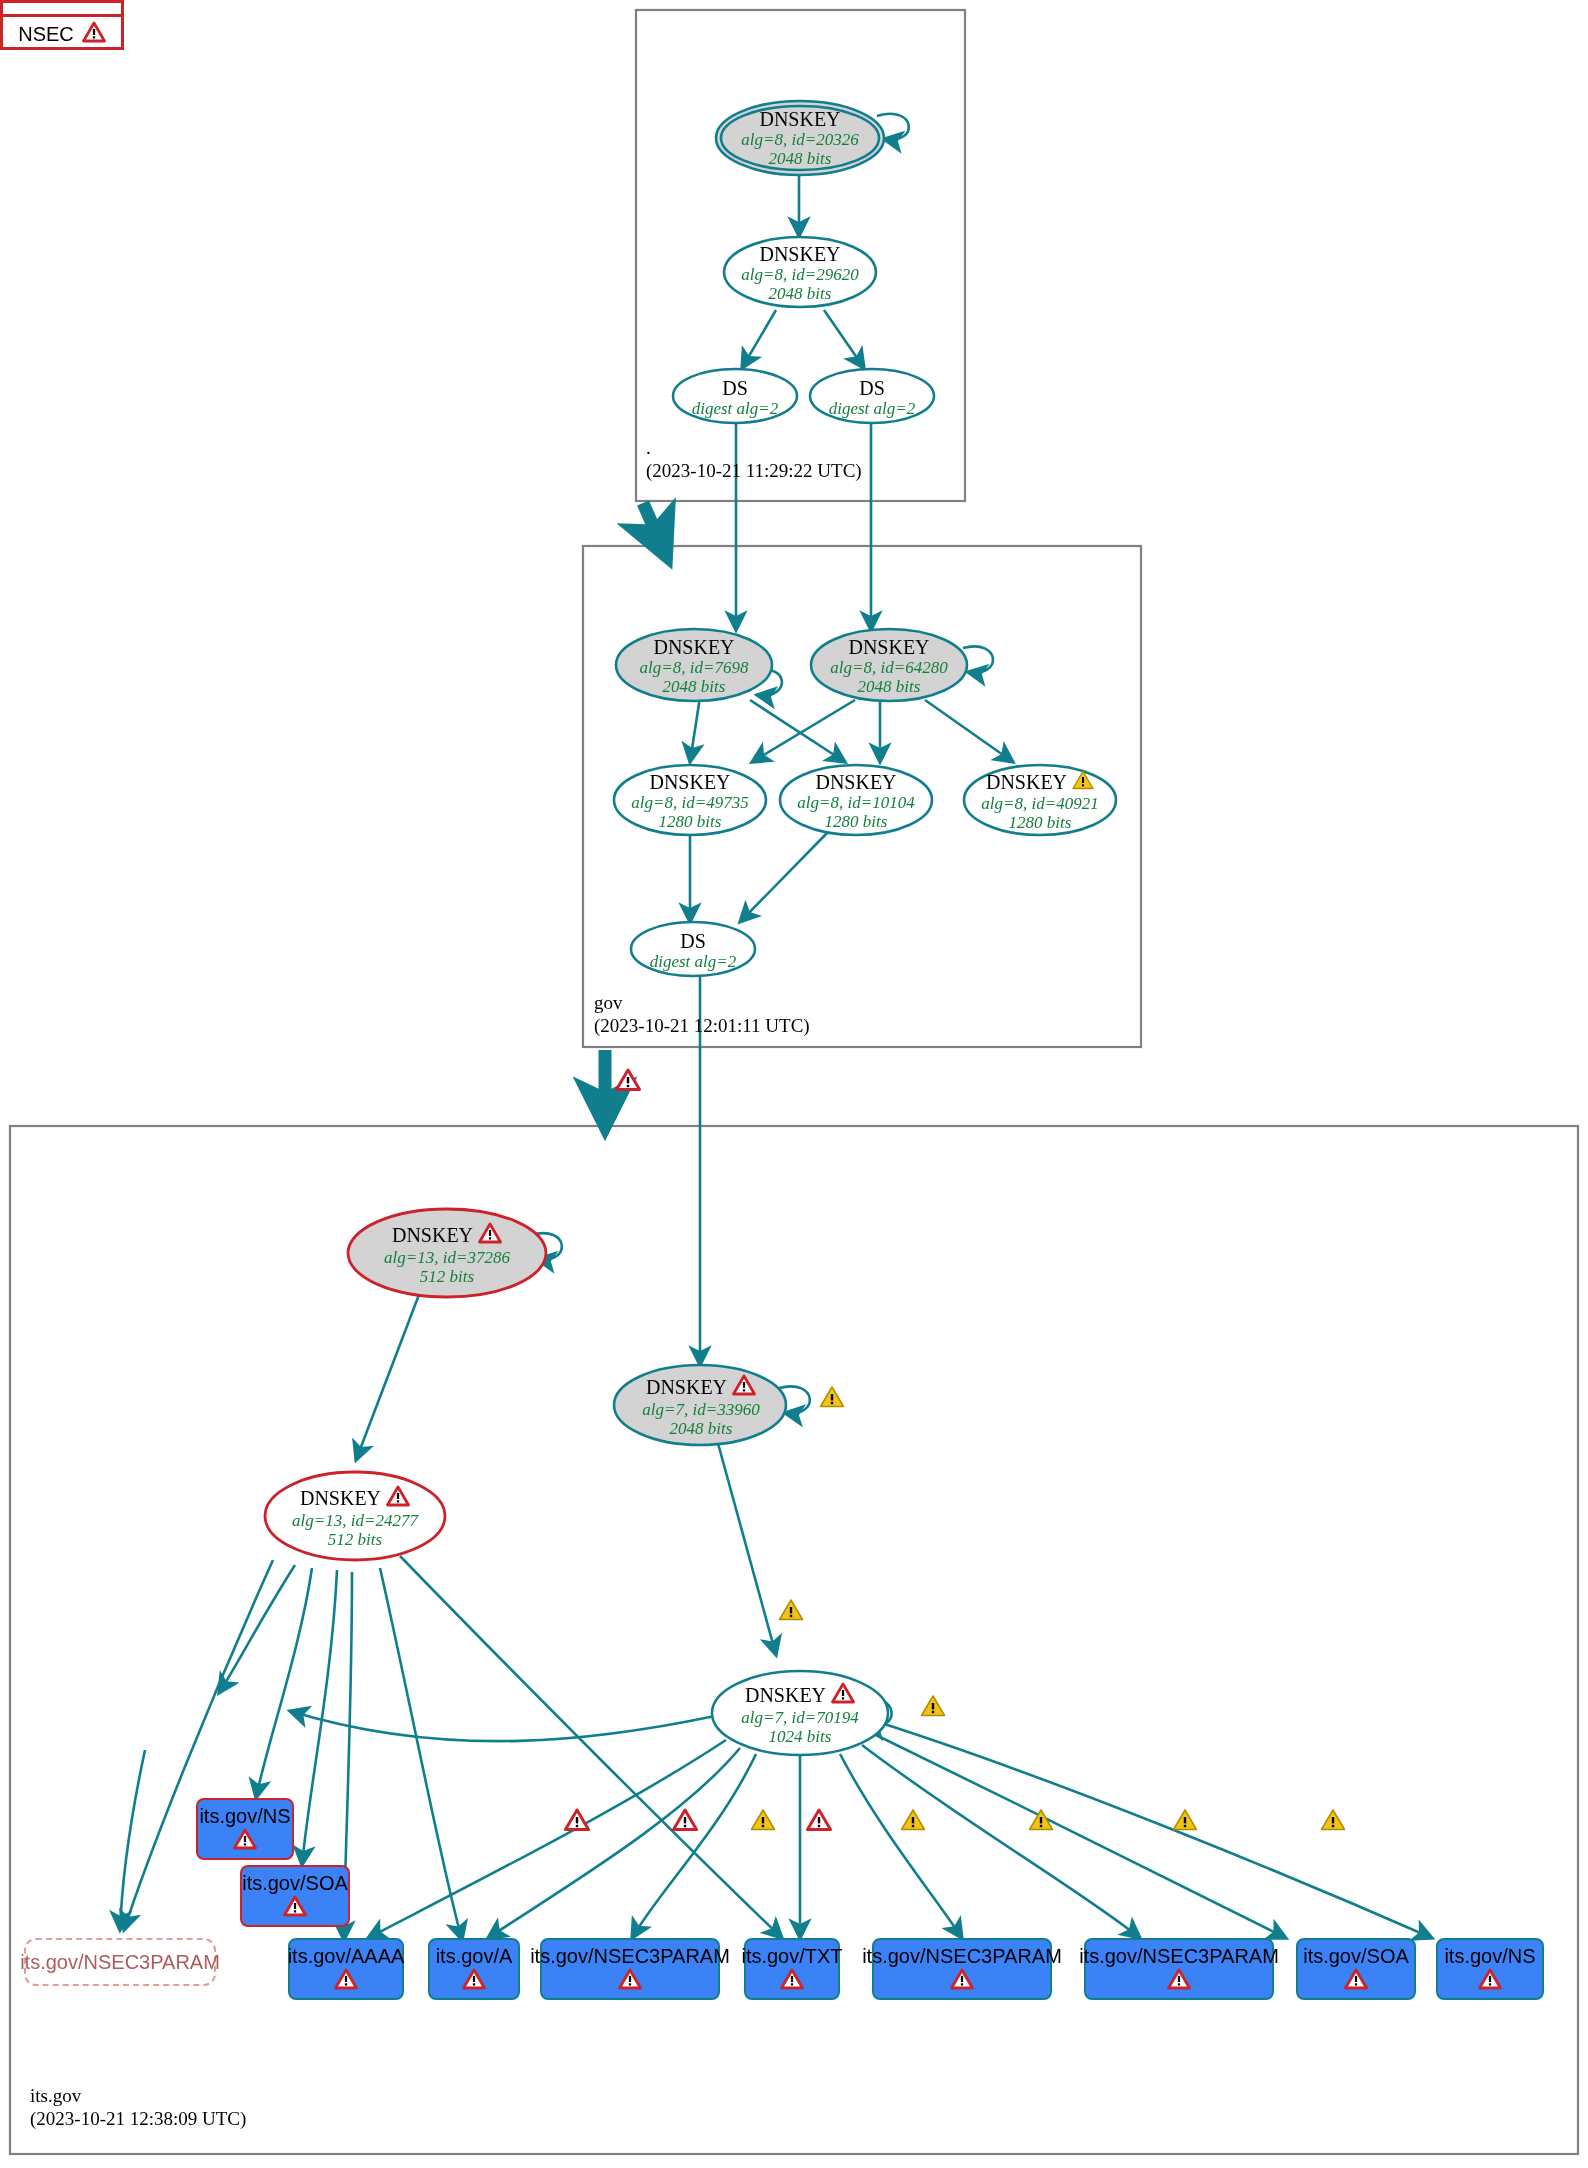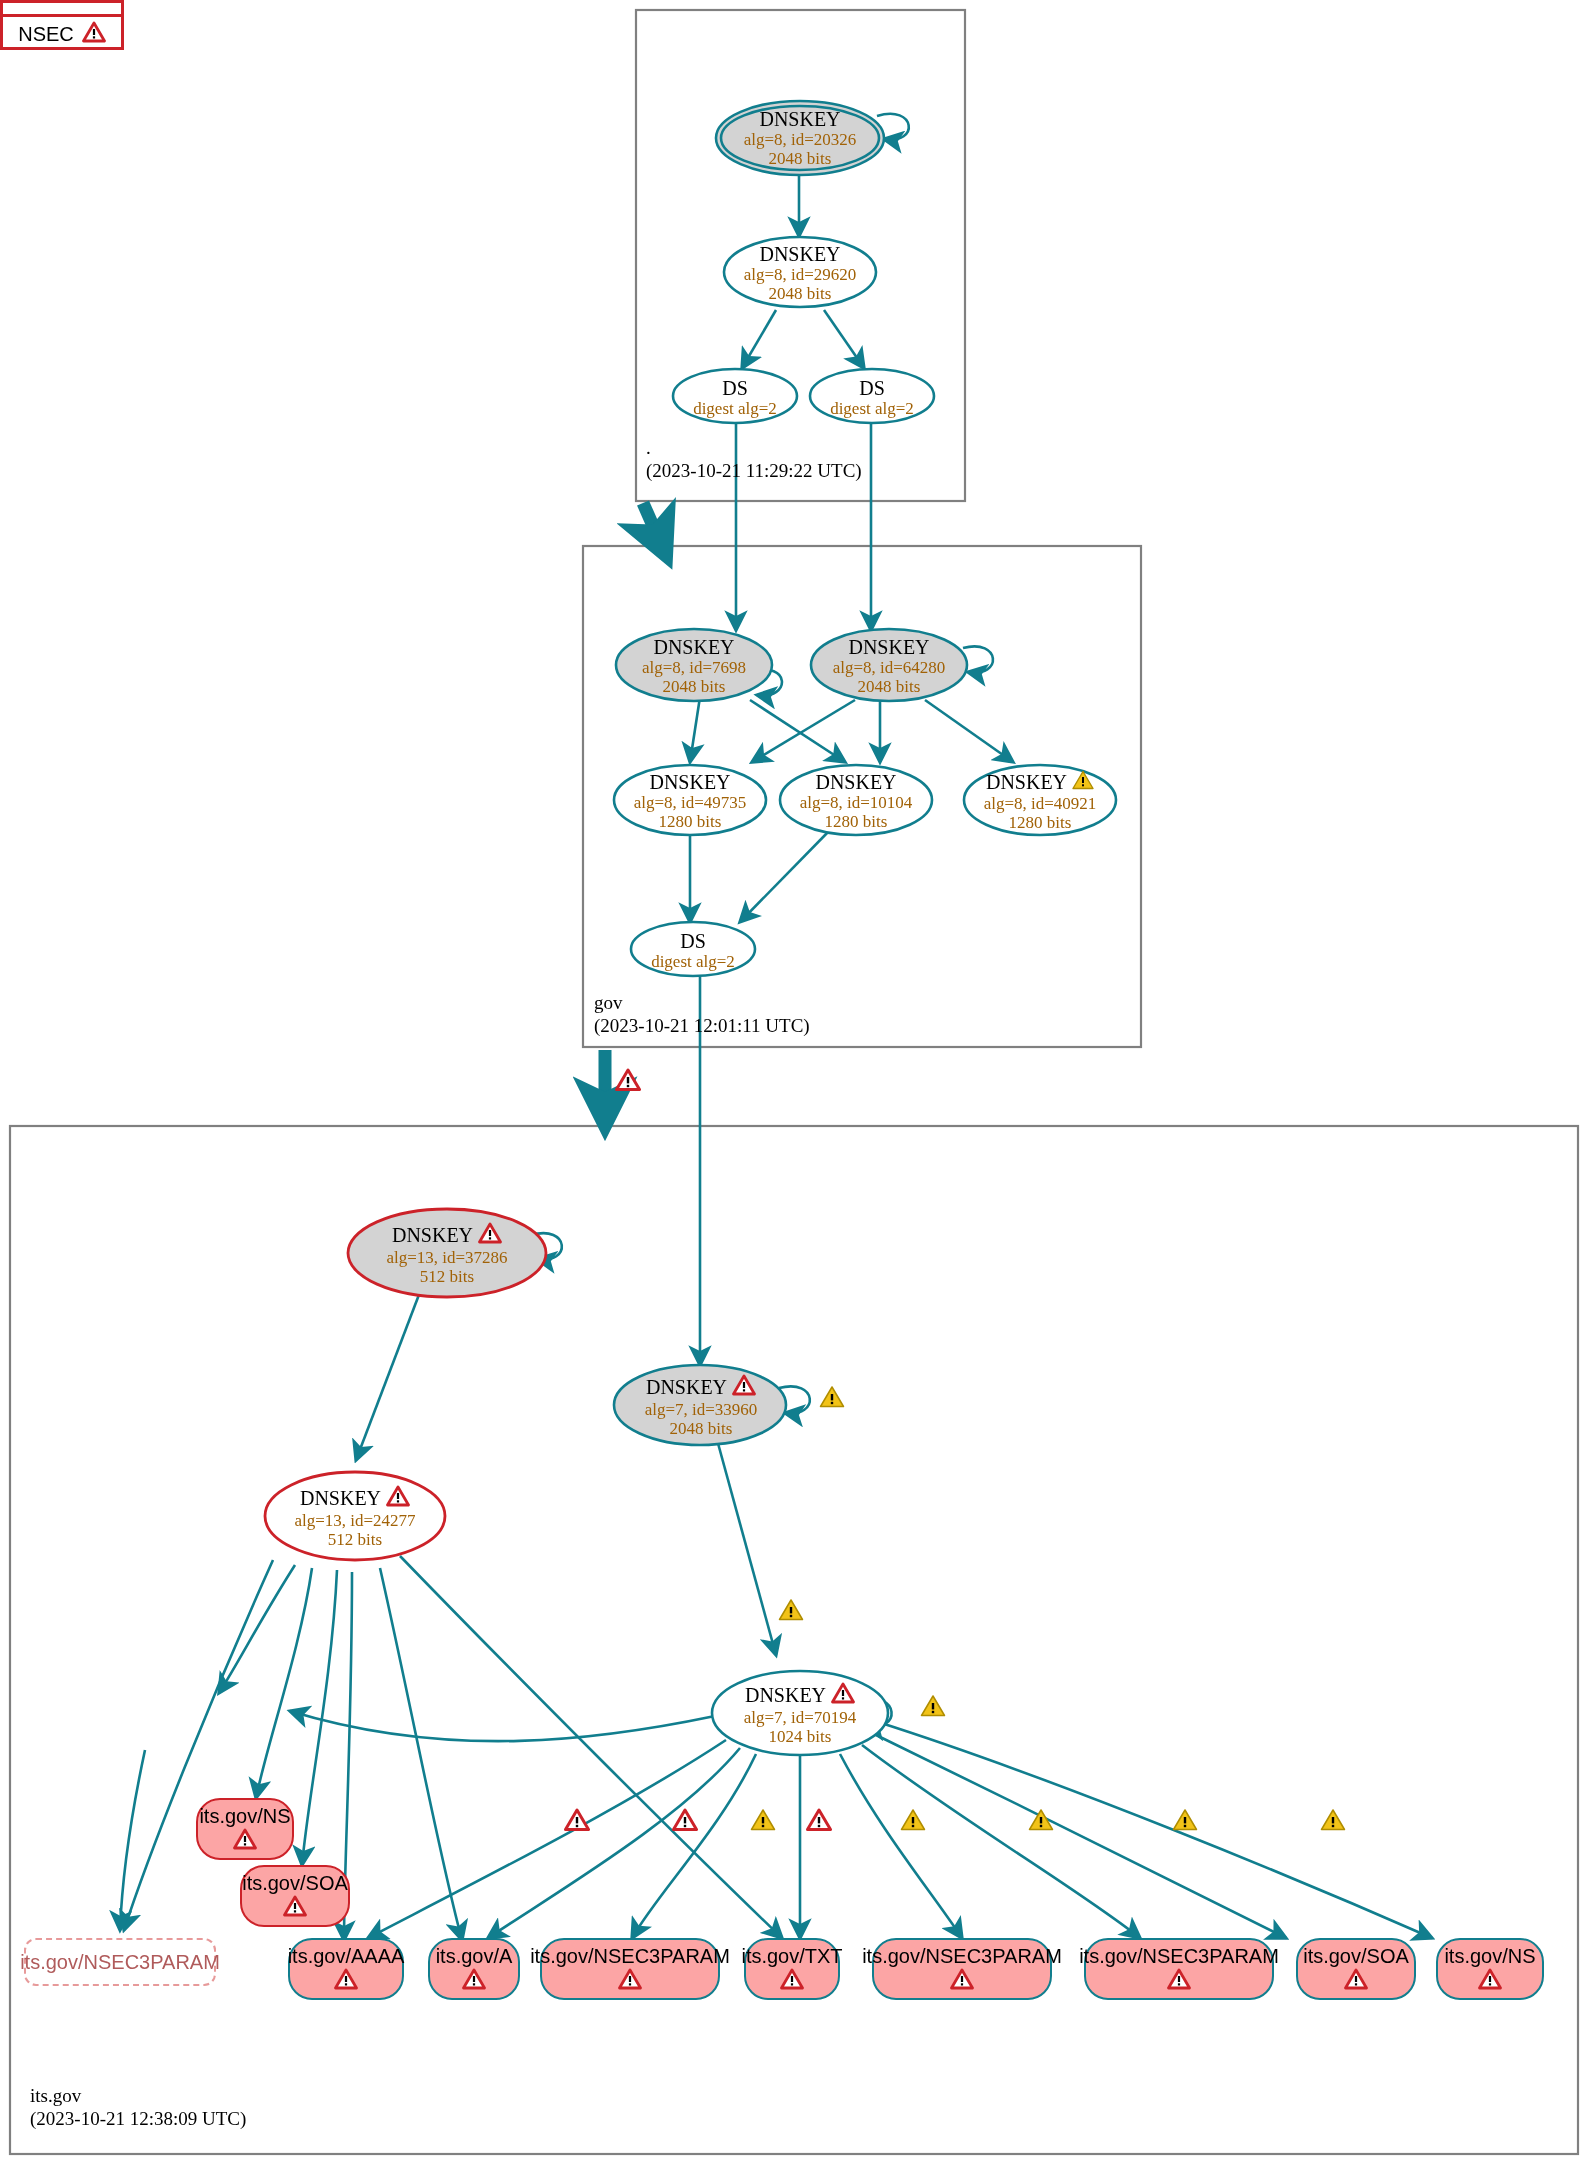--- a/index.html
+++ b/index.html
@@ -8,24 +8,24 @@
   svg#canvas{position:absolute;left:0;top:0;width:1588px;height:2168px;}
 
   .zone-label{position:absolute;font-family:"Liberation Serif",serif;color:#000;}
   .zone-label .zname{font-size:19px;line-height:22px;}
   .zone-label .ztime{font-size:19px;line-height:24px;}
 
   .node{position:absolute;display:flex;flex-direction:column;align-items:center;
         justify-content:center;text-align:center;box-sizing:border-box;}
   .node .t1{font-family:Liberation Serif, serif;font-size:20px;color:#000;
             white-space:nowrap;line-height:22px;display:flex;align-items:center;gap:5px;}
-  .node .t2,.node .t3{font-family:"Liberation Serif",serif;font-size:17px;color:#a16207;
-            white-space:nowrap;line-height:19px;}
-
-  .rr{border:2.5px solid #117e8e;border-radius:24px;background:#fca5a5;}
+  .node .t2,.node .t3{font-family:"Liberation Serif",serif;font-size:17px;color:#15803d;
+            white-space:nowrap;line-height:19px;font-style:italic;}
+
+  .rr{border:2.5px solid #117e8e;border-radius:8px;background:#3b82f6;}
   .rr.red{border-color:#cc2229;}
   .rr.dashed{border:2.5px dashed #e79a9a;border-radius:12px;background:#fff;}
   .rr .lbl{font-family:"Liberation Sans",sans-serif;font-size:20px;color:#000;white-space:nowrap;}
 
   .nsecbox{border:3px solid #cc2229;background:#fff;box-sizing:border-box;}
   .nsecbox .band{height:11px;border-bottom:3px solid #cc2229;}
   .nsecbox .body{display:flex;align-items:center;justify-content:center;gap:8px;height:34px;}
   .nsecbox .lbl{font-family:"Liberation Sans",sans-serif;font-size:20px;color:#000;}
 
   .tri{display:inline-block;position:relative;}

